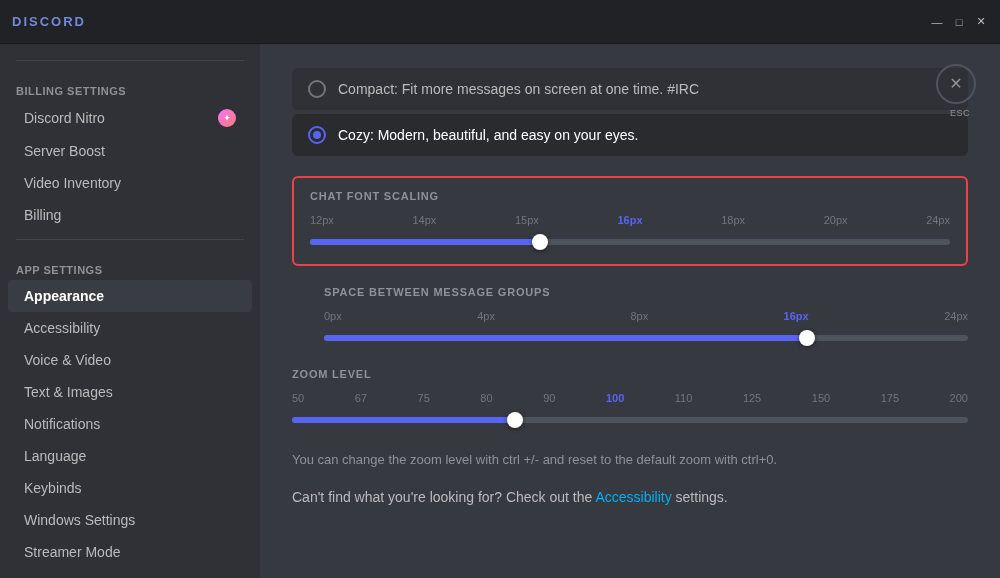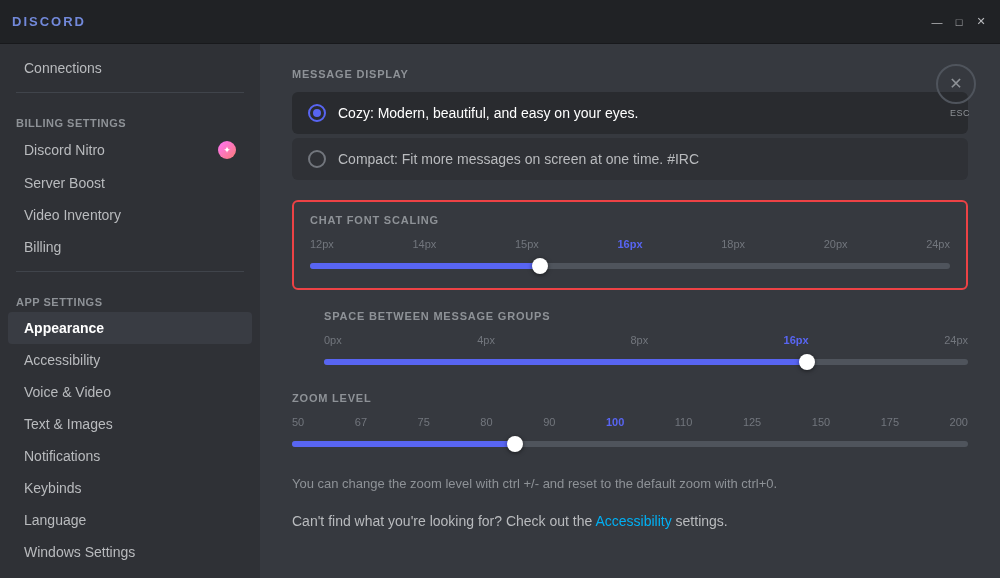--- a/index.html
+++ b/index.html
@@ -276,23 +276,20 @@
   <span class="titlebar-logo">DISCORD</span>
   <div class="titlebar-controls">
     <div class="titlebar-btn">—</div>
     <div class="titlebar-btn">□</div>
     <div class="titlebar-btn">✕</div>
   </div>
 </div>
 
 <div class="app-body">
   <div class="sidebar">
-    <div class="connections-item">
-      <span>Connections</span>
-    </div>
     <div class="sidebar-divider"></div>
     <div class="sidebar-section-header">Billing Settings</div>
     <div class="sidebar-item">
       <span>Discord Nitro</span>
       <div class="nitro-icon">✦</div>
     </div>
     <div class="sidebar-item">
       <span>Server Boost</span>
     </div>
     <div class="sidebar-item">
@@ -312,52 +309,51 @@
     <div class="sidebar-item">
       <span>Voice &amp; Video</span>
     </div>
     <div class="sidebar-item">
       <span>Text &amp; Images</span>
     </div>
     <div class="sidebar-item">
       <span>Notifications</span>
     </div>
     <div class="sidebar-item">
+      <span>Language</span>
+    </div>
+    <div class="sidebar-item">
       <span>Keybinds</span>
-    </div>
-    <div class="sidebar-item">
-      <span>Language</span>
     </div>
     <div class="sidebar-item">
       <span>Windows Settings</span>
     </div>
     <div class="sidebar-item">
       <span>Streamer Mode</span>
     </div>
 
   </div>
 
   <div class="main-content">
 
     <div class="esc-button">
       <span class="x-mark">✕</span>
     </div>
     <div class="esc-label">ESC</div>
 
     <div class="message-display-section">
-      <div class="section-title">MESSAGE DISPLAY</div>
+      <div class="message-option">
+        <div class="radio-empty"></div>
+        <span class="message-option-text dim">Compact: Fit more messages on screen at one time. #IRC</span>
+      </div>
       <div class="message-option selected">
         <div class="radio-outer">
           <div class="radio-inner"></div>
         </div>
         <span class="message-option-text">Cozy: Modern, beautiful, and easy on your eyes.</span>
-      </div>
-      <div class="message-option">
-        <div class="radio-empty"></div>
-        <span class="message-option-text dim">Compact: Fit more messages on screen at one time. #IRC</span>
       </div>
     </div>
 
     <div class="slider-section highlighted">
       <div class="section-title">CHAT FONT SCALING</div>
       <div class="slider-labels">
         <span class="slider-label">12px</span>
         <span class="slider-label">14px</span>
         <span class="slider-label">15px</span>
         <span class="slider-label active">16px</span>

